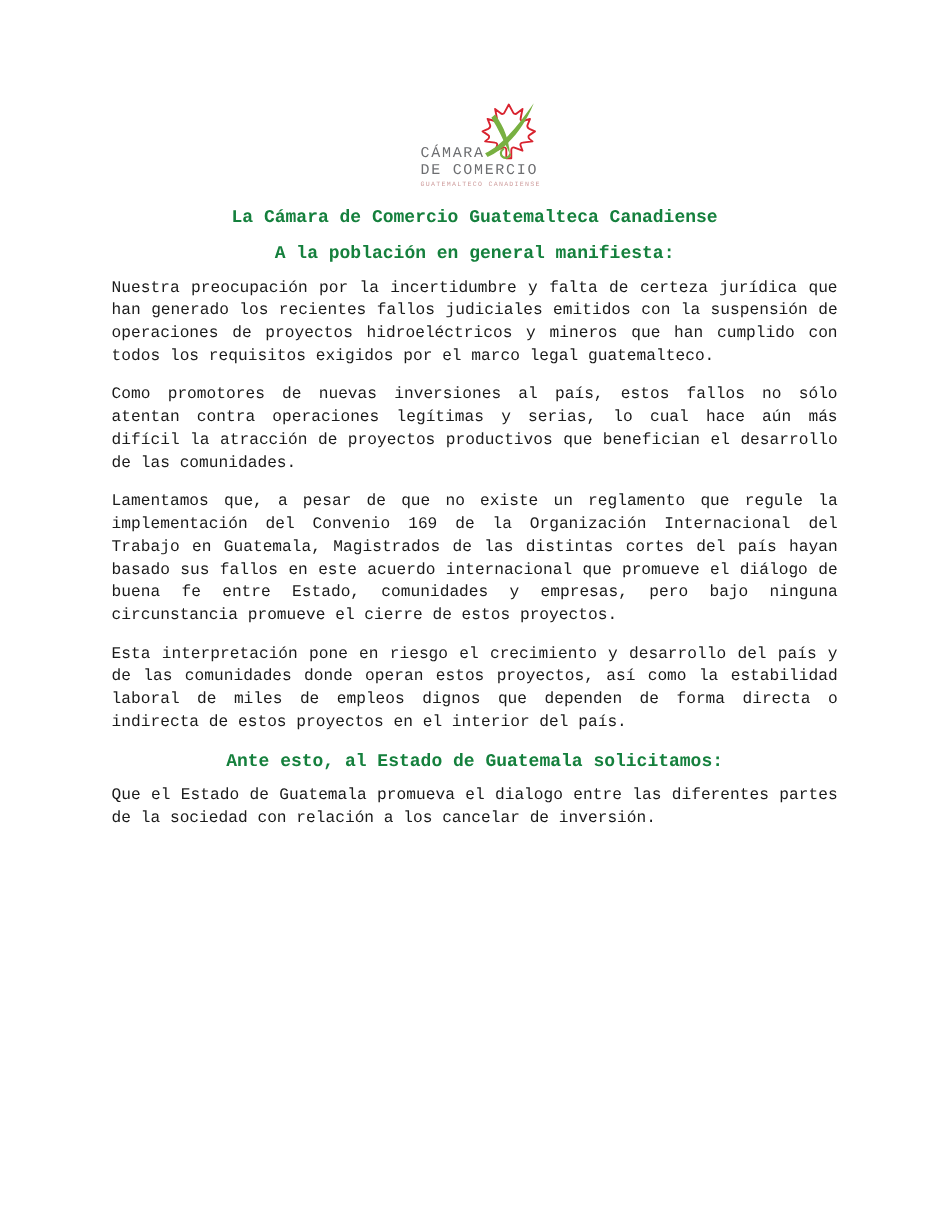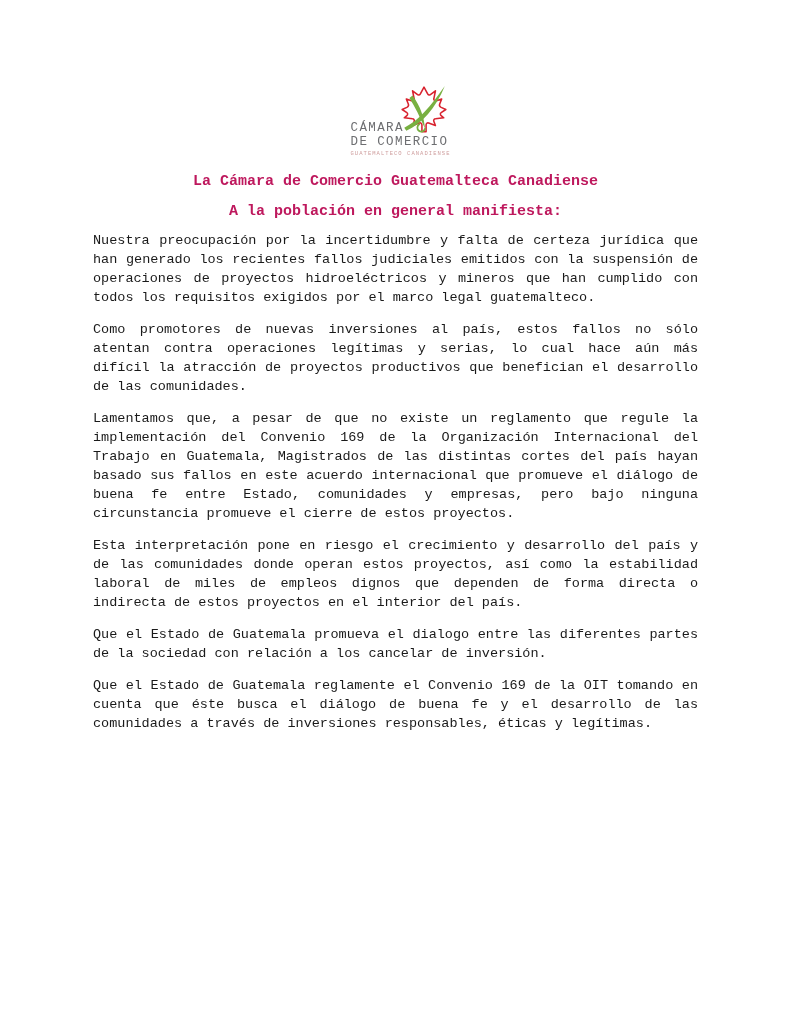--- a/index.html
+++ b/index.html
@@ -56,21 +56,21 @@
   
   .content {
     padding: 14px 93px 0;
   }
   .doc-heading {
     margin: 0 0 11px;
     font-size: 15px;
     line-height: 19px;
     font-weight: bold;
     text-align: center;
-    color: #be185d;
+    color: #15803d;
   }
   .doc-heading.sub {
     margin: 0 0 10px;
   }
   .doc-heading.section {
     margin: 2px 0 10px;
   }
   .para {
     margin: 0 0 13px;
     font-size: 13.5px;
@@ -122,19 +122,19 @@
 
   <div class="content">
     <div class="doc-heading">La Cámara de Comercio Guatemalteca Canadiense</div>
     <div class="doc-heading sub">A la población en general manifiesta:</div>
 
     <p class="para">Nuestra preocupación por la incertidumbre y falta de certeza jurídica que han generado los recientes fallos judiciales emitidos con la suspensión de operaciones de proyectos hidroeléctricos y mineros que han cumplido con todos los requisitos exigidos por el marco legal guatemalteco.</p>
     <p class="para">Como promotores de nuevas inversiones al país, estos fallos no sólo atentan contra operaciones legítimas y serias, lo cual hace aún más difícil la atracción de proyectos productivos que benefician el desarrollo de las comunidades.</p>
     <p class="para">Lamentamos que, a pesar de que no existe un reglamento que regule la implementación del Convenio 169 de la Organización Internacional del Trabajo en Guatemala, Magistrados de las distintas cortes del país hayan basado sus fallos en este acuerdo internacional que promueve el diálogo de buena fe entre Estado, comunidades y empresas, pero bajo ninguna circunstancia promueve el cierre de estos proyectos.</p>
     <p class="para">Esta interpretación pone en riesgo el crecimiento y desarrollo del país y de las comunidades donde operan estos proyectos, así como la estabilidad laboral de miles de empleos dignos que dependen de forma directa o indirecta de estos proyectos en el interior del país.</p>
 
+    <div class="doc-heading section">Ante esto, al Estado de Guatemala solicitamos:</div>
 
     <p class="para">Que el Estado de Guatemala promueva el dialogo entre las diferentes partes de la sociedad con relación a los cancelar de inversión.</p>
-    <p class="para">Que el Estado de Guatemala reglamente el Convenio 169 de la OIT tomando en cuenta que éste busca el diálogo de buena fe y el desarrollo de las comunidades a través de inversiones responsables, éticas y legítimas.</p>
 
   </div>
 
 </div>
 
 </body></html>

